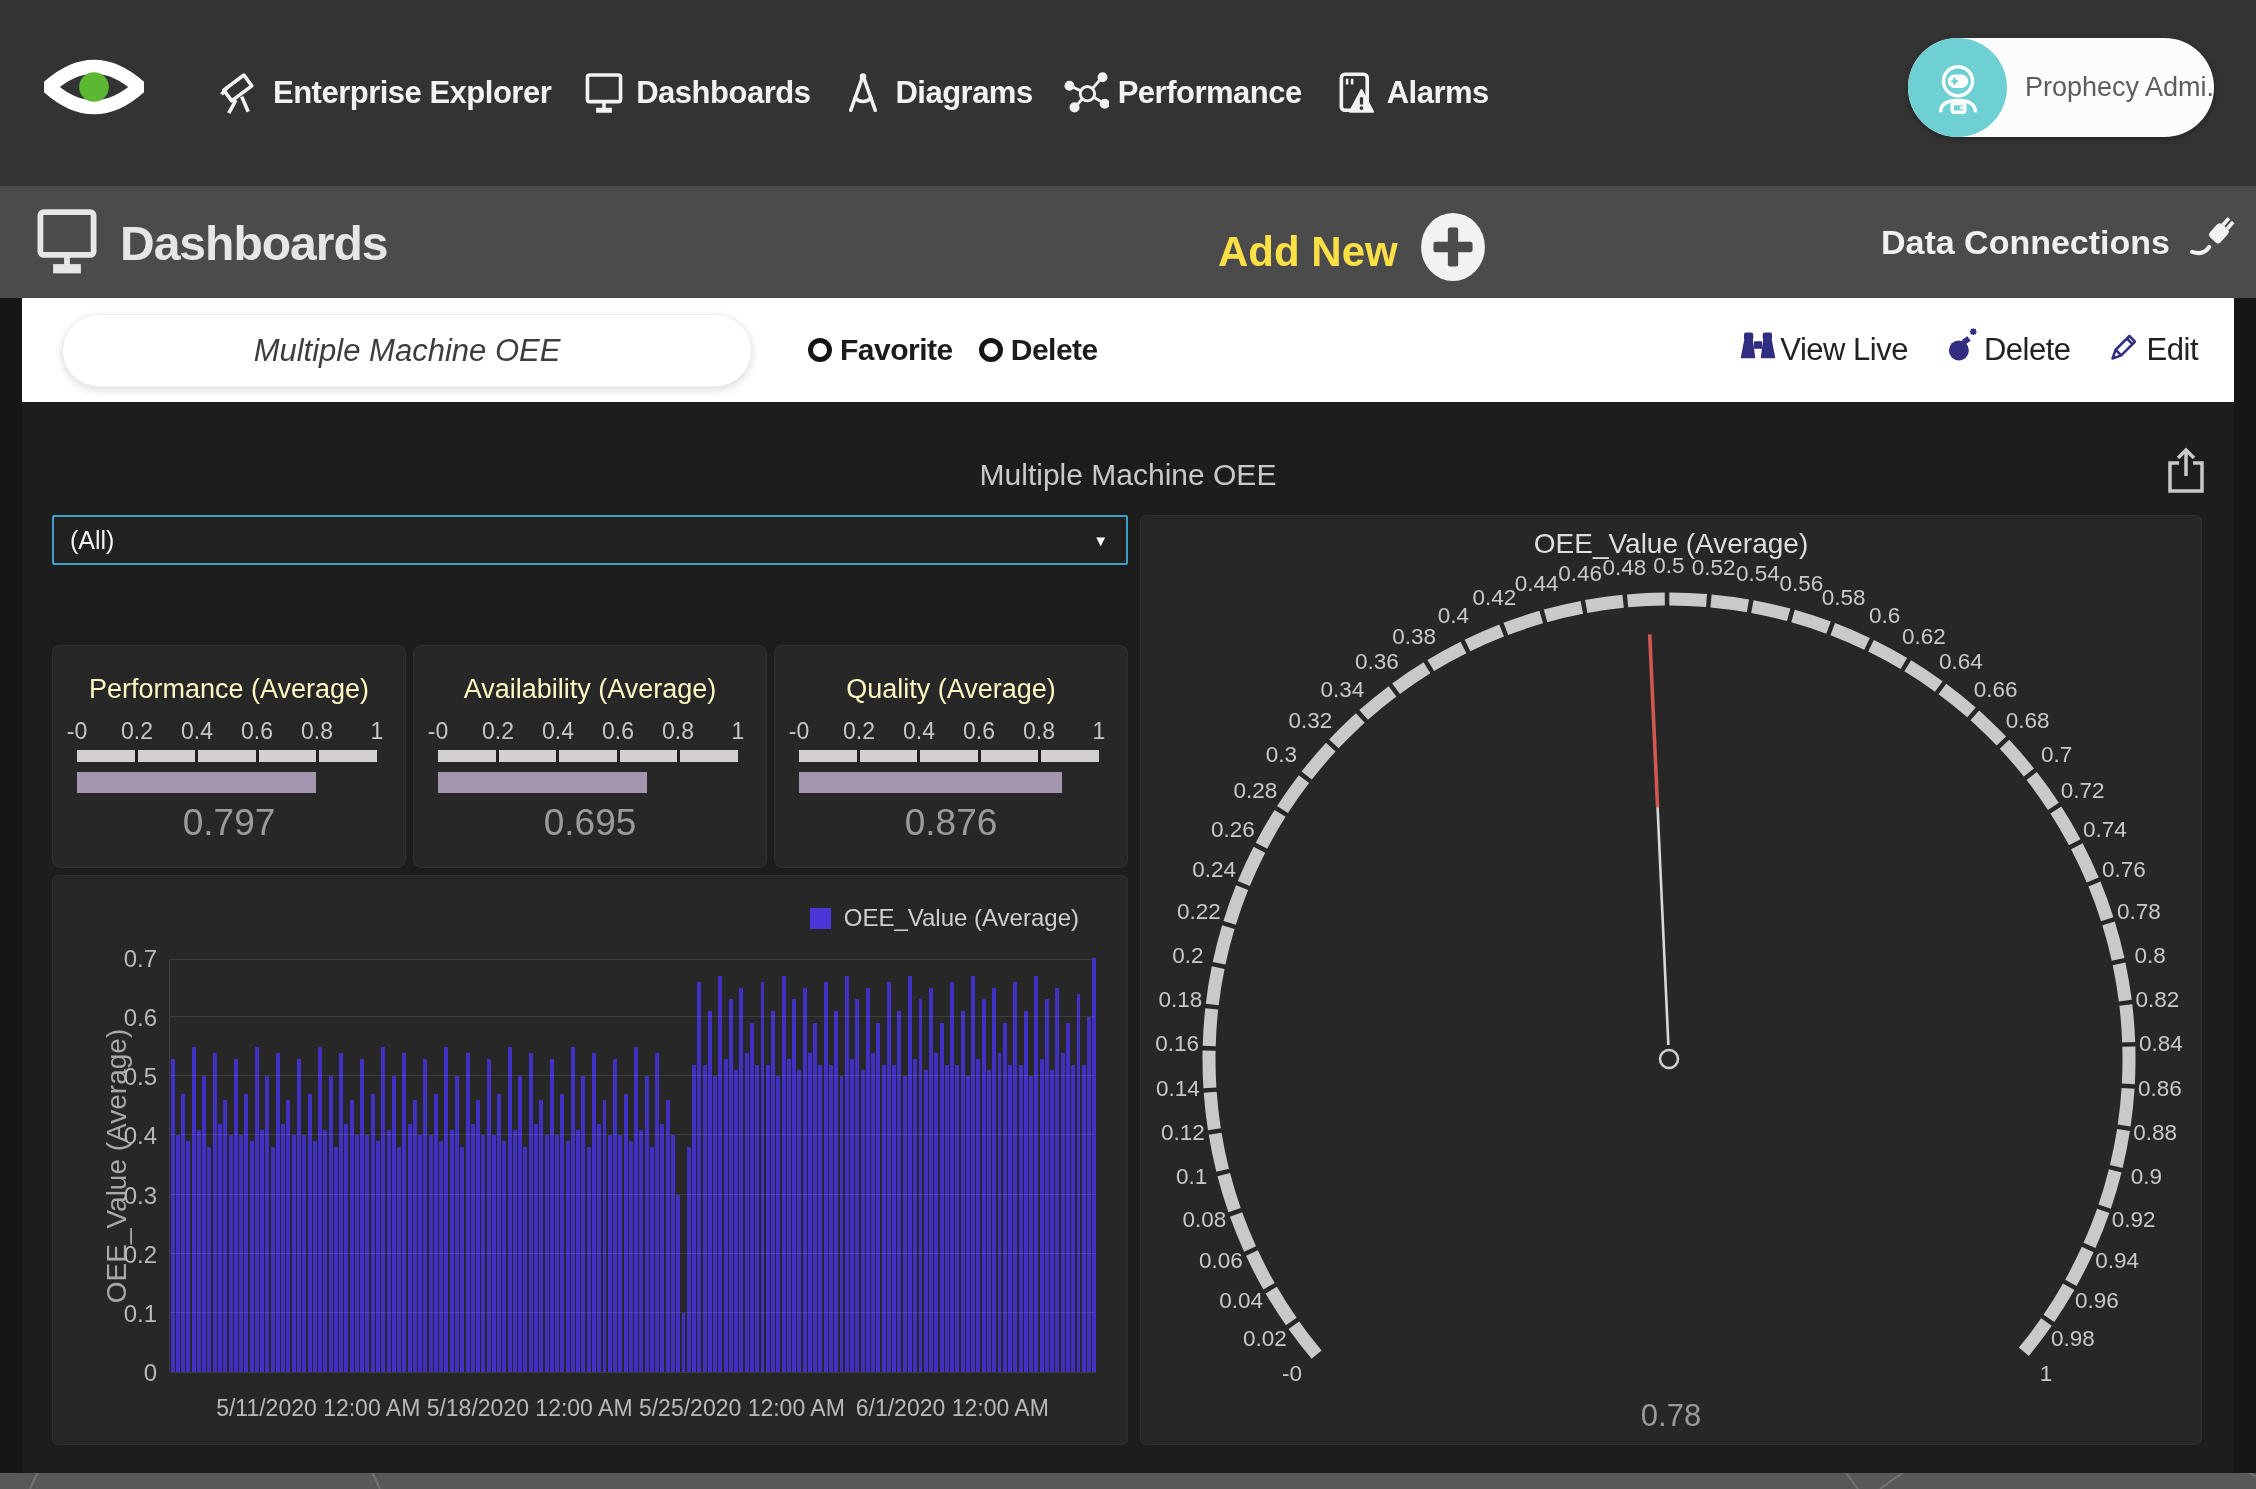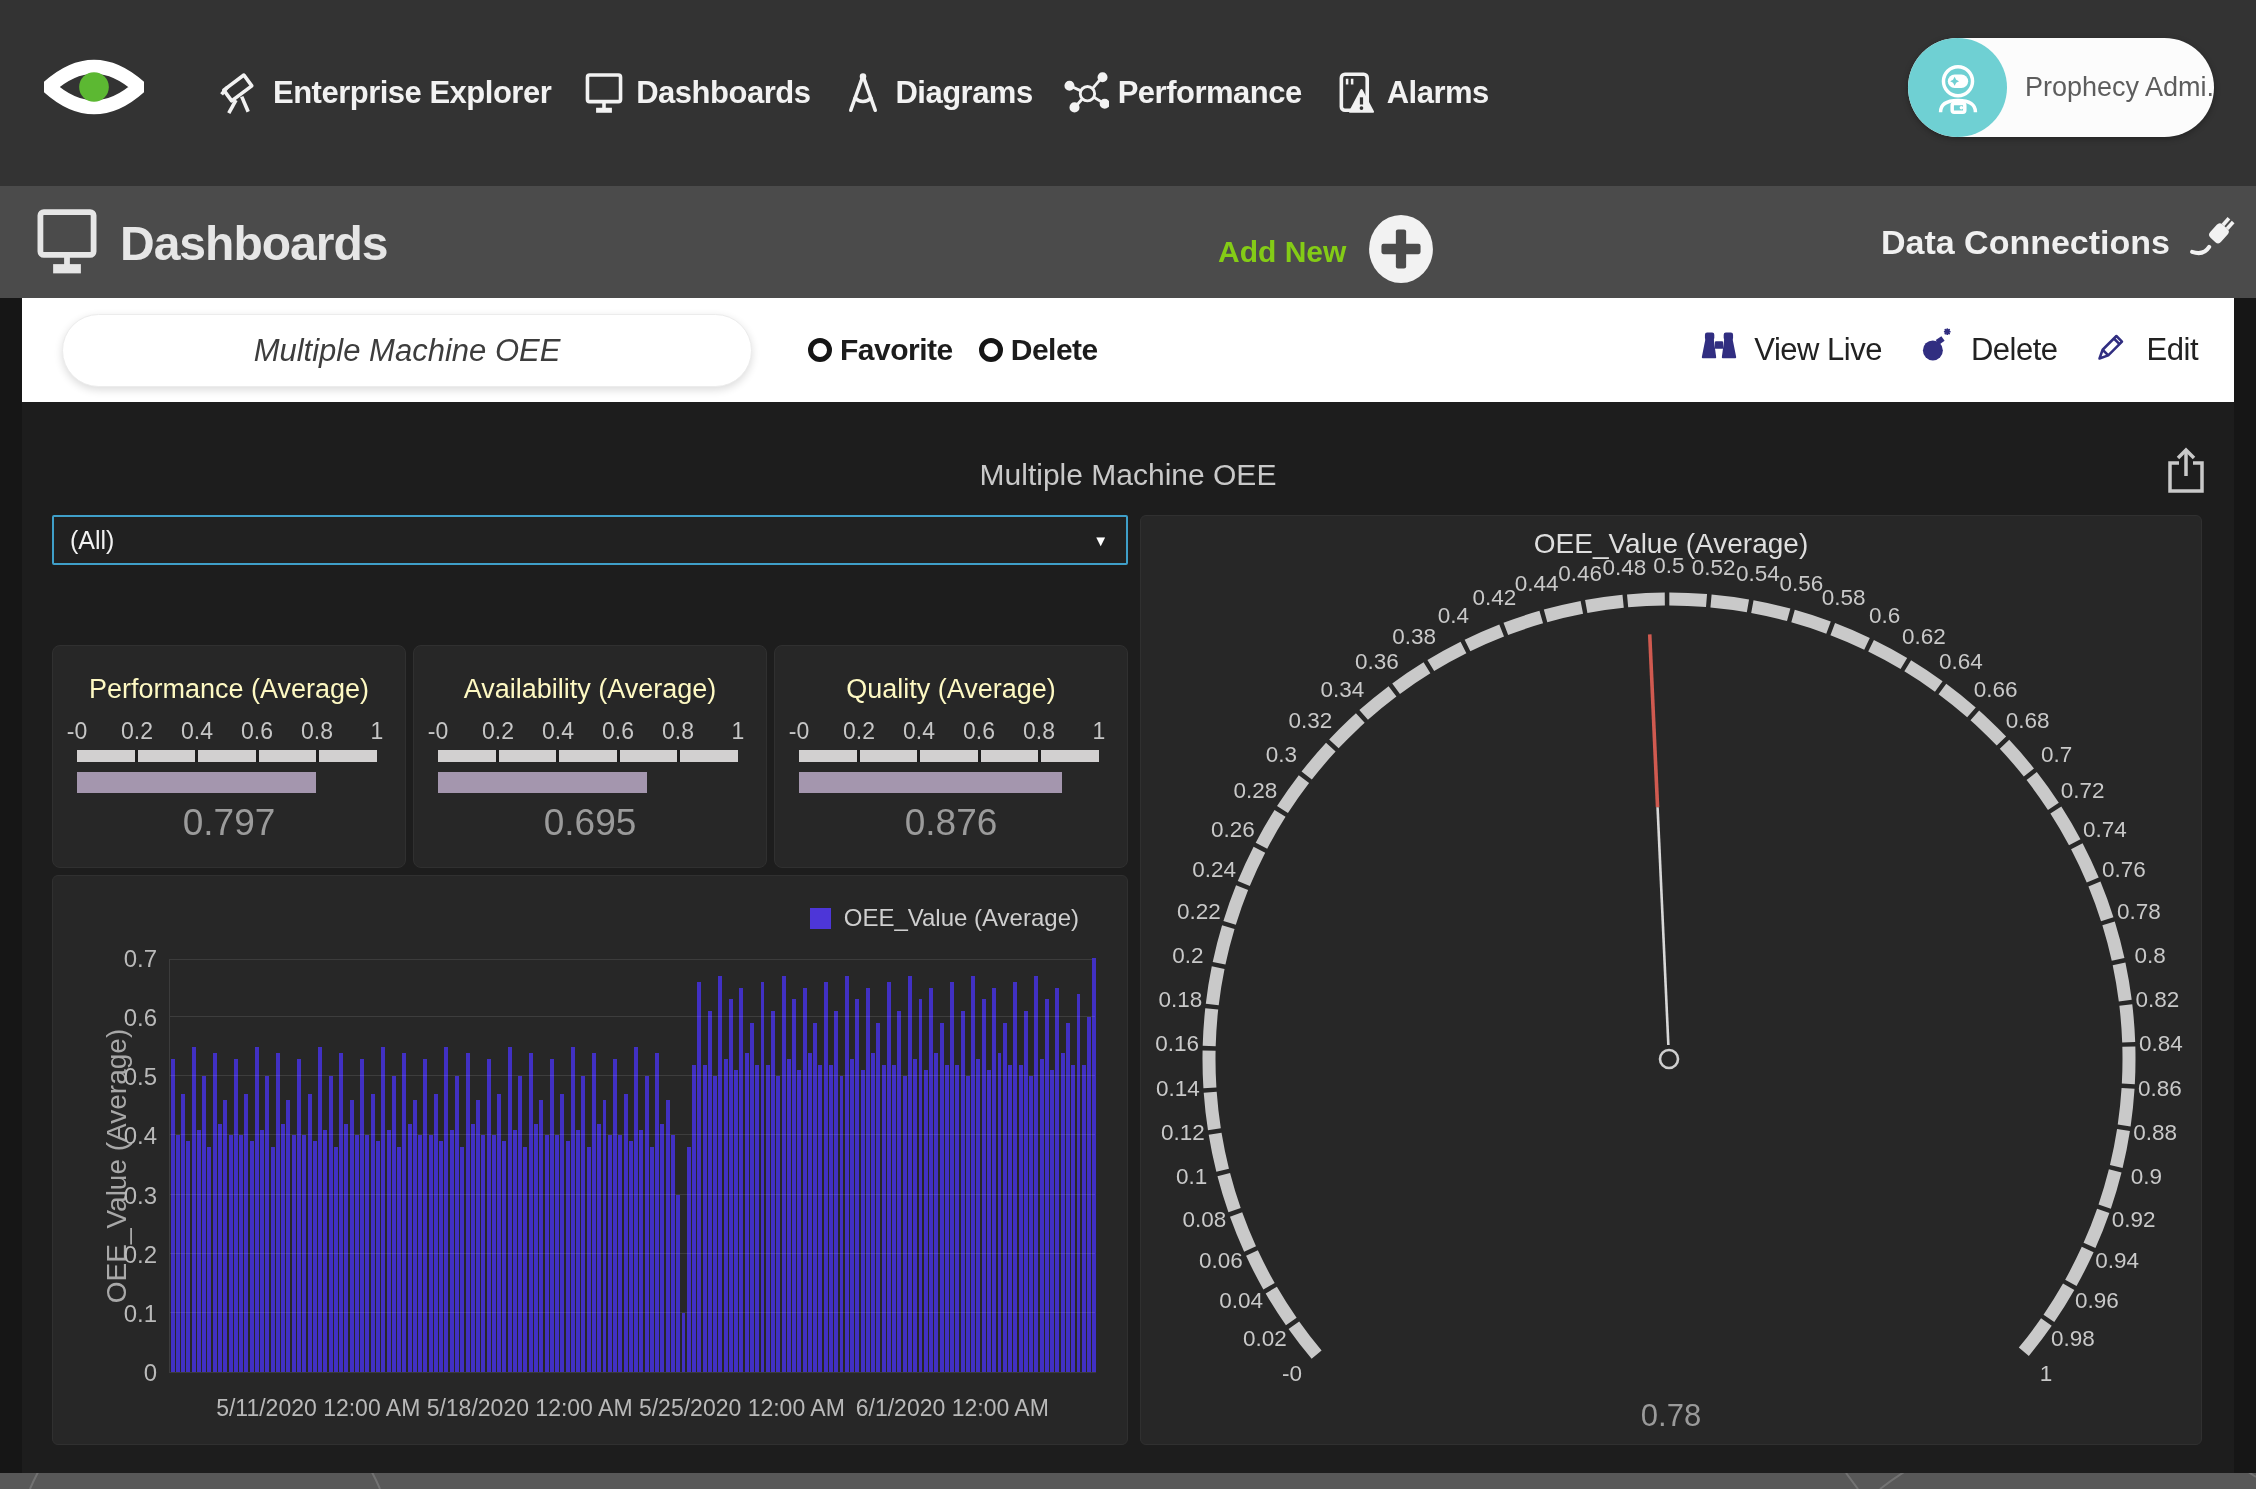--- a/index.html
+++ b/index.html
@@ -13,33 +13,33 @@
   .nav-item{display:flex;align-items:center;gap:9px;color:#f2f2f2;font-size:31px;font-weight:bold;letter-spacing:-0.5px;cursor:pointer;white-space:nowrap;}
   .nav-icon svg{display:block;}
   .user-pill{position:absolute;left:1908px;top:38px;width:306px;height:99px;background:#fcfcfc;border-radius:50px;display:flex;align-items:center;cursor:pointer;box-shadow:0 2px 6px rgba(0,0,0,.3);}
   .avatar{width:99px;height:99px;border-radius:50%;background:#6fd0d3;flex:0 0 auto;display:flex;align-items:center;justify-content:center;}
   .user-name{color:#5d5d5d;font-size:27px;margin-left:18px;white-space:nowrap;overflow:hidden;}
 
   
   .header2{position:absolute;left:0;top:186px;width:2256px;height:112px;background:#4b4b4b;}
   .page-title-group{position:absolute;left:30px;top:18px;display:flex;align-items:center;gap:16px;color:#e6e6e6;}
   .page-title{font-size:48px;font-weight:bold;letter-spacing:-1px;color:#e6e6e6;margin:0;font-weight:600;}
-  .addnew{position:absolute;left:1218px;top:0;height:132px;display:flex;align-items:center;gap:22px;color:#84cc16;font-size:30px;font-weight:bold;cursor:pointer;}
+  .addnew{position:absolute;left:1218px;top:0;height:132px;display:flex;align-items:center;gap:22px;color:#fde047;font-size:42px;font-weight:bold;cursor:pointer;}
   .dataconn{position:absolute;right:14px;top:0;height:112px;display:flex;align-items:center;gap:14px;color:#f0f0f0;font-size:34px;font-weight:bold;cursor:pointer;padding-right:6px;}
 
   
   .band{position:absolute;left:0;top:298px;width:2256px;height:1175px;background:#161616;}
   .toolbar{position:absolute;left:22px;top:0;width:2212px;height:104px;background:#ffffff;}
   .pill-input{position:absolute;left:40px;top:16px;width:690px;height:73px;border-radius:37px;border:1px solid #ececec;box-shadow:0 3px 8px rgba(0,0,0,.14);font-size:31px;font-style:italic;color:#3d3d3d;text-align:center;outline:none;background:#fff;}
   .radio-group{position:absolute;left:786px;top:0;height:104px;display:flex;align-items:center;gap:26px;}
   .radio-opt{display:flex;align-items:center;gap:8px;cursor:pointer;}
   .radio-circle{width:24px;height:24px;border:5px solid #151515;border-radius:50%;background:#fff;}
   .radio-label{font-size:30px;font-weight:bold;color:#1c1c1c;letter-spacing:-0.5px;}
   .tb-actions{position:absolute;right:36px;top:0;height:104px;display:flex;align-items:center;gap:34px;}
-  .tb-action{display:flex;align-items:center;gap:15px;cursor:pointer;font-size:31px;color:#222;letter-spacing:-0.5px;}
+  .tb-action{display:flex;align-items:center;gap:2px;cursor:pointer;font-size:31px;color:#222;letter-spacing:-0.5px;}
 
   
   .panel{position:absolute;left:22px;top:104px;width:2212px;height:1071px;background:#1d1d1d;}
   .panel-title{position:absolute;left:0;top:56px;width:2212px;text-align:center;font-size:30px;color:#c9c9c9;}
   .share-btn{position:absolute;left:2142px;top:44px;width:44px;height:48px;cursor:pointer;}
 
   .dd{position:absolute;left:30px;top:113px;width:1076px;height:50px;background:#212121;border:2px solid #3f9fc9;border-radius:2px;display:flex;align-items:center;cursor:pointer;}
   .dd-text{color:#f2f2f2;font-size:25px;margin-left:16px;}
   .dd-caret{position:absolute;right:18px;color:#fff;font-size:15px;}
   .setfilter{position:absolute;left:30px;top:176px;width:1076px;height:55px;background:#2c2c2c;border-radius:7px;display:flex;align-items:center;justify-content:center;color:#cfcfcf;font-size:25px;cursor:pointer;}

